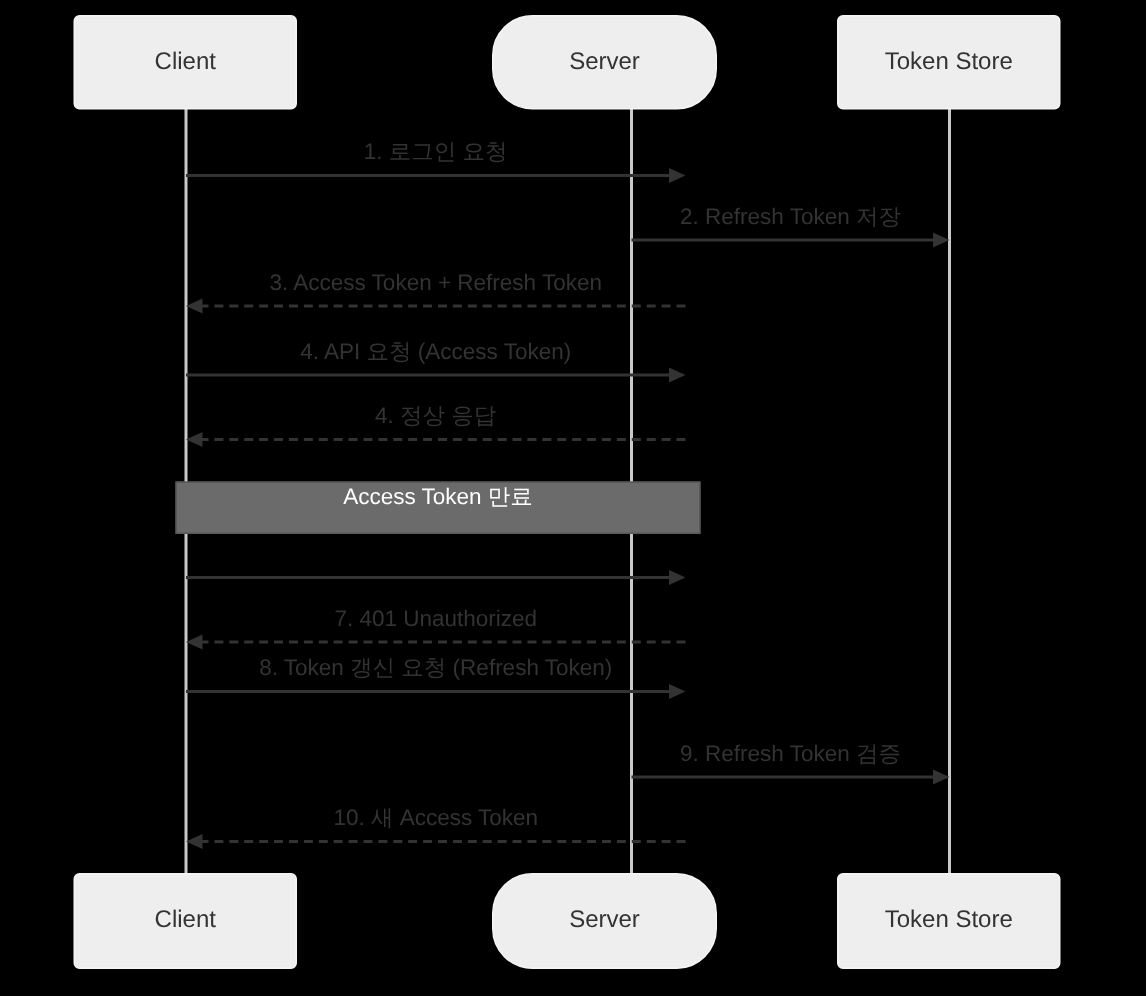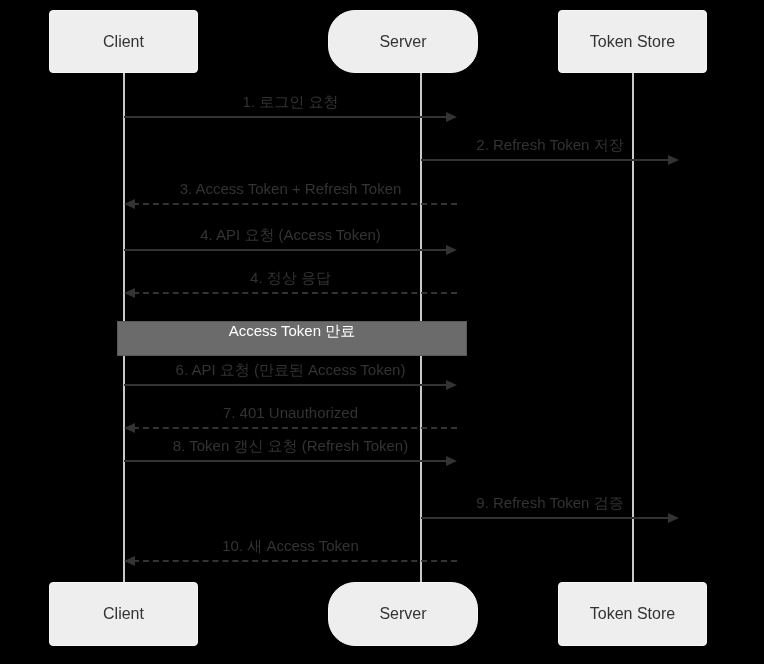--- a/index.html
+++ b/index.html
@@ -48,21 +48,21 @@
   .lifeline.server { left: 420px; }
   .lifeline.token  { left: 632px; }
 
   
   .msg {
     position: absolute;
     height: 30px;
     z-index: 2;
   }
   .msg.span-cs { left: 124px; width: 297px; padding-left: 36px; }
-  .msg.span-st { left: 421px; width: 212px; padding-left: 46px; }
+  .msg.span-st { left: 421px; width: 212px; }
   .msg-label {
     position: absolute;
     left: 0; right: 0;
     bottom: 11px;
     text-align: center;
     font-size: 15px;
     line-height: 18px;
     color: var(--message, #333333);
     white-space: nowrap;
   }
@@ -151,21 +151,20 @@
     <div class="msg-label">4. 정상 응답</div>
     <div class="msg-line dashed"></div>
     <div class="arrow arrow-left"></div>
   </div>
 
   <div class="note">
     <span>Access Token 만료</span>
   </div>
 
   <div class="msg span-cs dir-right" style="top:360px">
-    <div class="msg-label">6. API 요청 (만료된 Access Token)</div>
     <div class="msg-line solid"></div>
     <div class="arrow arrow-right"></div>
   </div>
 
   <div class="msg span-cs dir-left" style="top:403px">
     <div class="msg-label">7. 401 Unauthorized</div>
     <div class="msg-line dashed"></div>
     <div class="arrow arrow-left"></div>
   </div>
 

